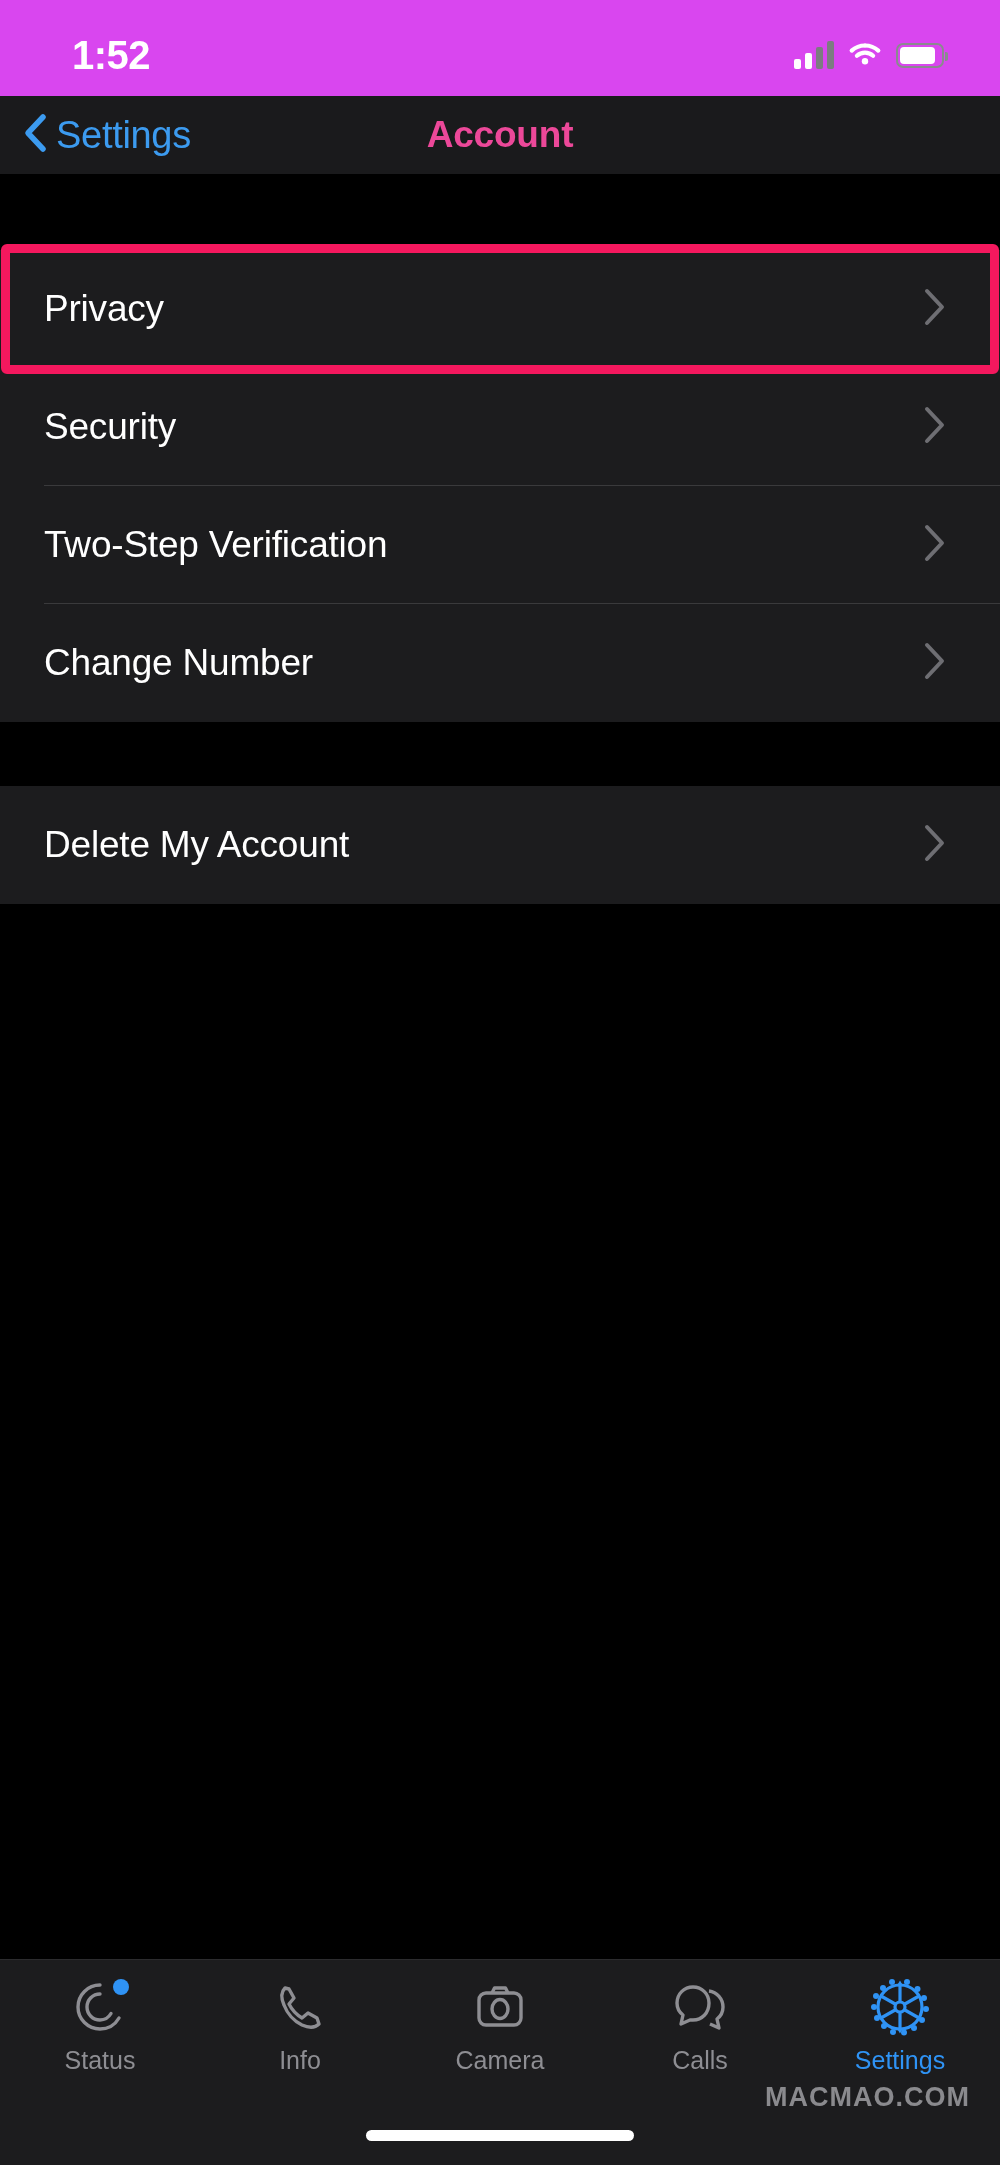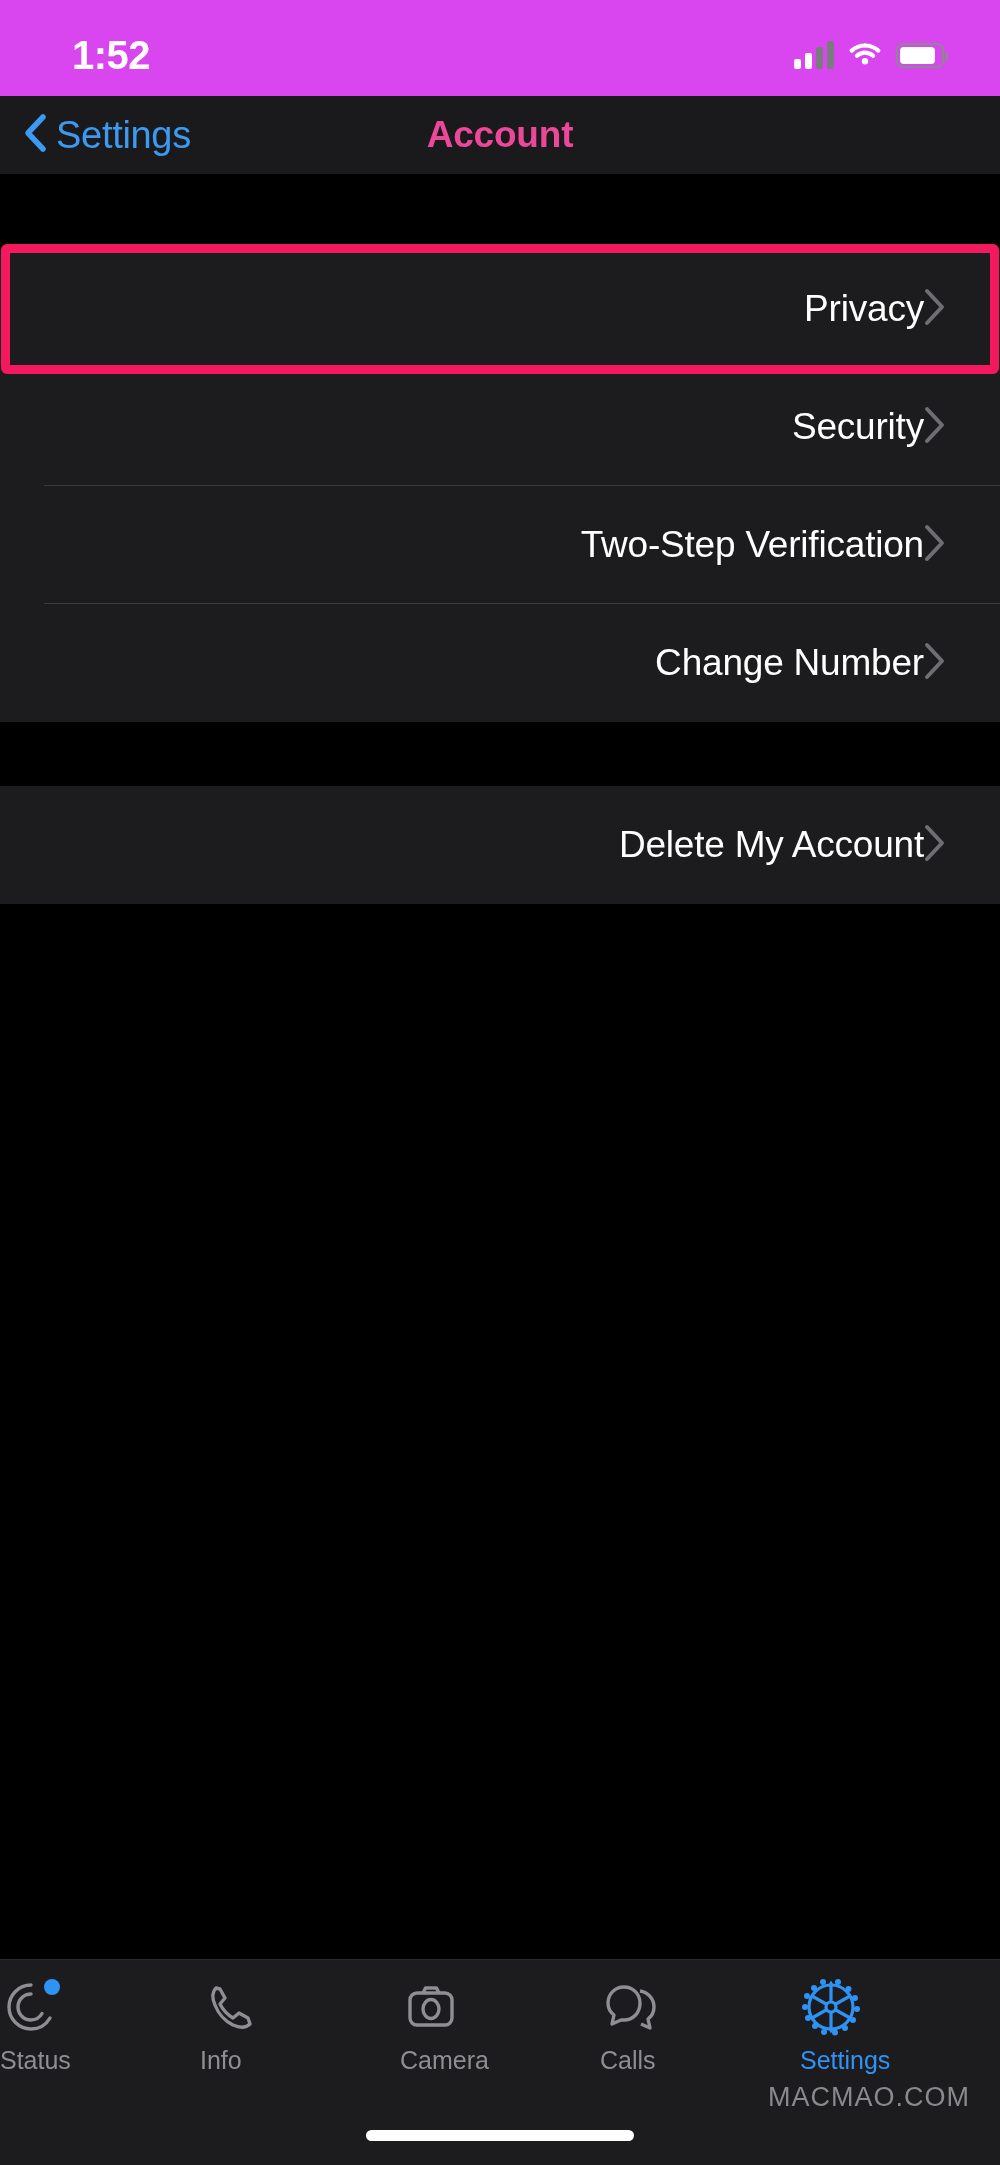--- a/index.html
+++ b/index.html
@@ -85,21 +85,20 @@
     font-size: 37px;
     font-weight: bold;
     letter-spacing: -0.2px;
   }
 
   
   .content {
     position: absolute; top: 174px; left: 0;
     width: 1000px; bottom: 0;
     background: #000000;
-    text-align: right;
   }
   .gap { background: #000000; }
   .group { background: #1c1c1e; }
   .row {
     position: relative;
     height: 118px;
     display: flex; align-items: center;
     padding: 0 40px 0 44px;
     cursor: pointer;
   }
@@ -136,21 +135,21 @@
     border-top: 1px solid #2c2c2e;
   }
   .tabs {
     display: flex;
     height: 136px;
     padding-top: 16px;
   }
   .tab {
     flex: 1;
     display: flex; flex-direction: column;
-    align-items: flex-start; justify-content: flex-start;
+    align-items: center; justify-content: flex-start;
     gap: 8px;
     cursor: pointer;
   }
   .tab-ic { position: relative; width: 62px; height: 62px; display: block; }
   .tab-label {
     font-size: 25px;
     color: #8e8e93;
     letter-spacing: 0px;
   }
   .tab.active .tab-label { color: #2f93f5; }
@@ -167,21 +166,21 @@
     bottom: 24px;
     width: 268px; height: 11px;
     border-radius: 6px;
     background: #ffffff;
   }
   .watermark {
     position: absolute;
     right: 30px; bottom: 52px;
     color: #8a8a8e;
     font-size: 27px;
-    font-weight: normal;
+    font-weight: bold;
     letter-spacing: 1px;
     font-family: "Liberation Sans", sans-serif;
   }
 </style>
 </head>
 <body>
 
 <div id="screen">
 
   <div class="statusbar">

